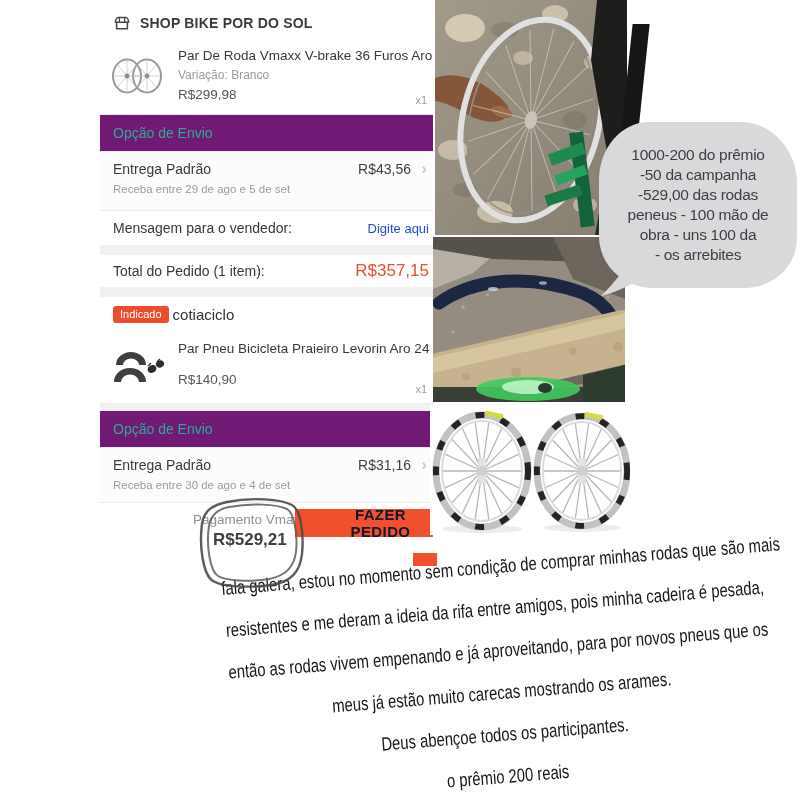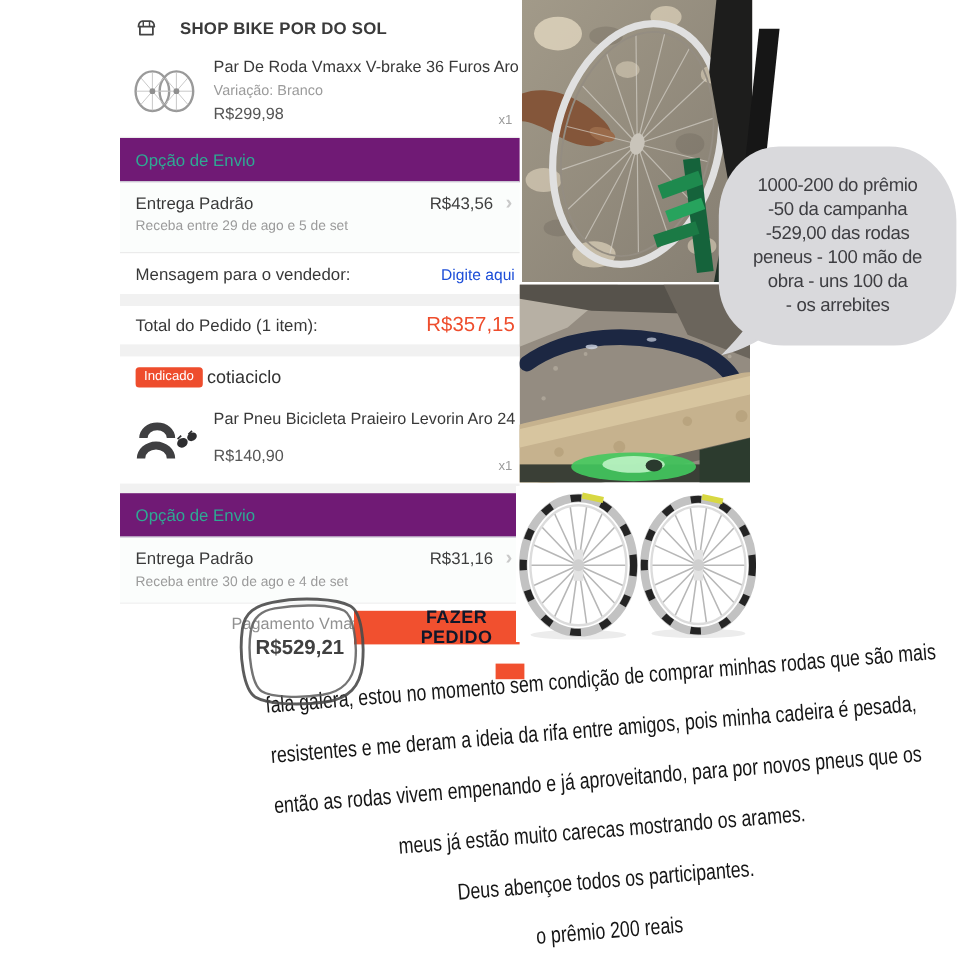--- a/index.html
+++ b/index.html
@@ -4,21 +4,21 @@
 <style>
   html,body{margin:0;padding:0;}
   body{
     width:800px;height:800px;position:relative;overflow:hidden;
     background:#ffffff;
     font-family:"Liberation Sans", sans-serif;
     -webkit-font-smoothing:antialiased;
   }
   
   .app{position:absolute;left:100px;top:8px;width:333px;background:#fff;}
-  .shop-header{height:30px;display:flex;align-items:center;padding-left:13px;gap:19px;}
+  .shop-header{height:30px;display:flex;align-items:center;padding-left:13px;gap:9px;}
   .shop-header .shop-name{font-size:14px;font-weight:bold;color:#3a3a3a;letter-spacing:.2px;}
   .product-row{position:relative;display:flex;padding:8px 0 0 8px;}
   .product-row.p1{height:68px;}
   .product-row.p2{height:64px;}
   .thumb{width:58px;height:58px;flex:0 0 58px;}
   .p-info{margin-left:12px;padding-top:2px;overflow:hidden;flex:1;}
   .p-title{font-size:13.5px;color:#383838;white-space:nowrap;overflow:hidden;}
   .p-var{font-size:12px;color:#9b9b9b;margin-top:5px;}
   .p-price{font-size:13.5px;color:#555;margin-top:5px;}
   .p2 .p-price{margin-top:16px;}

